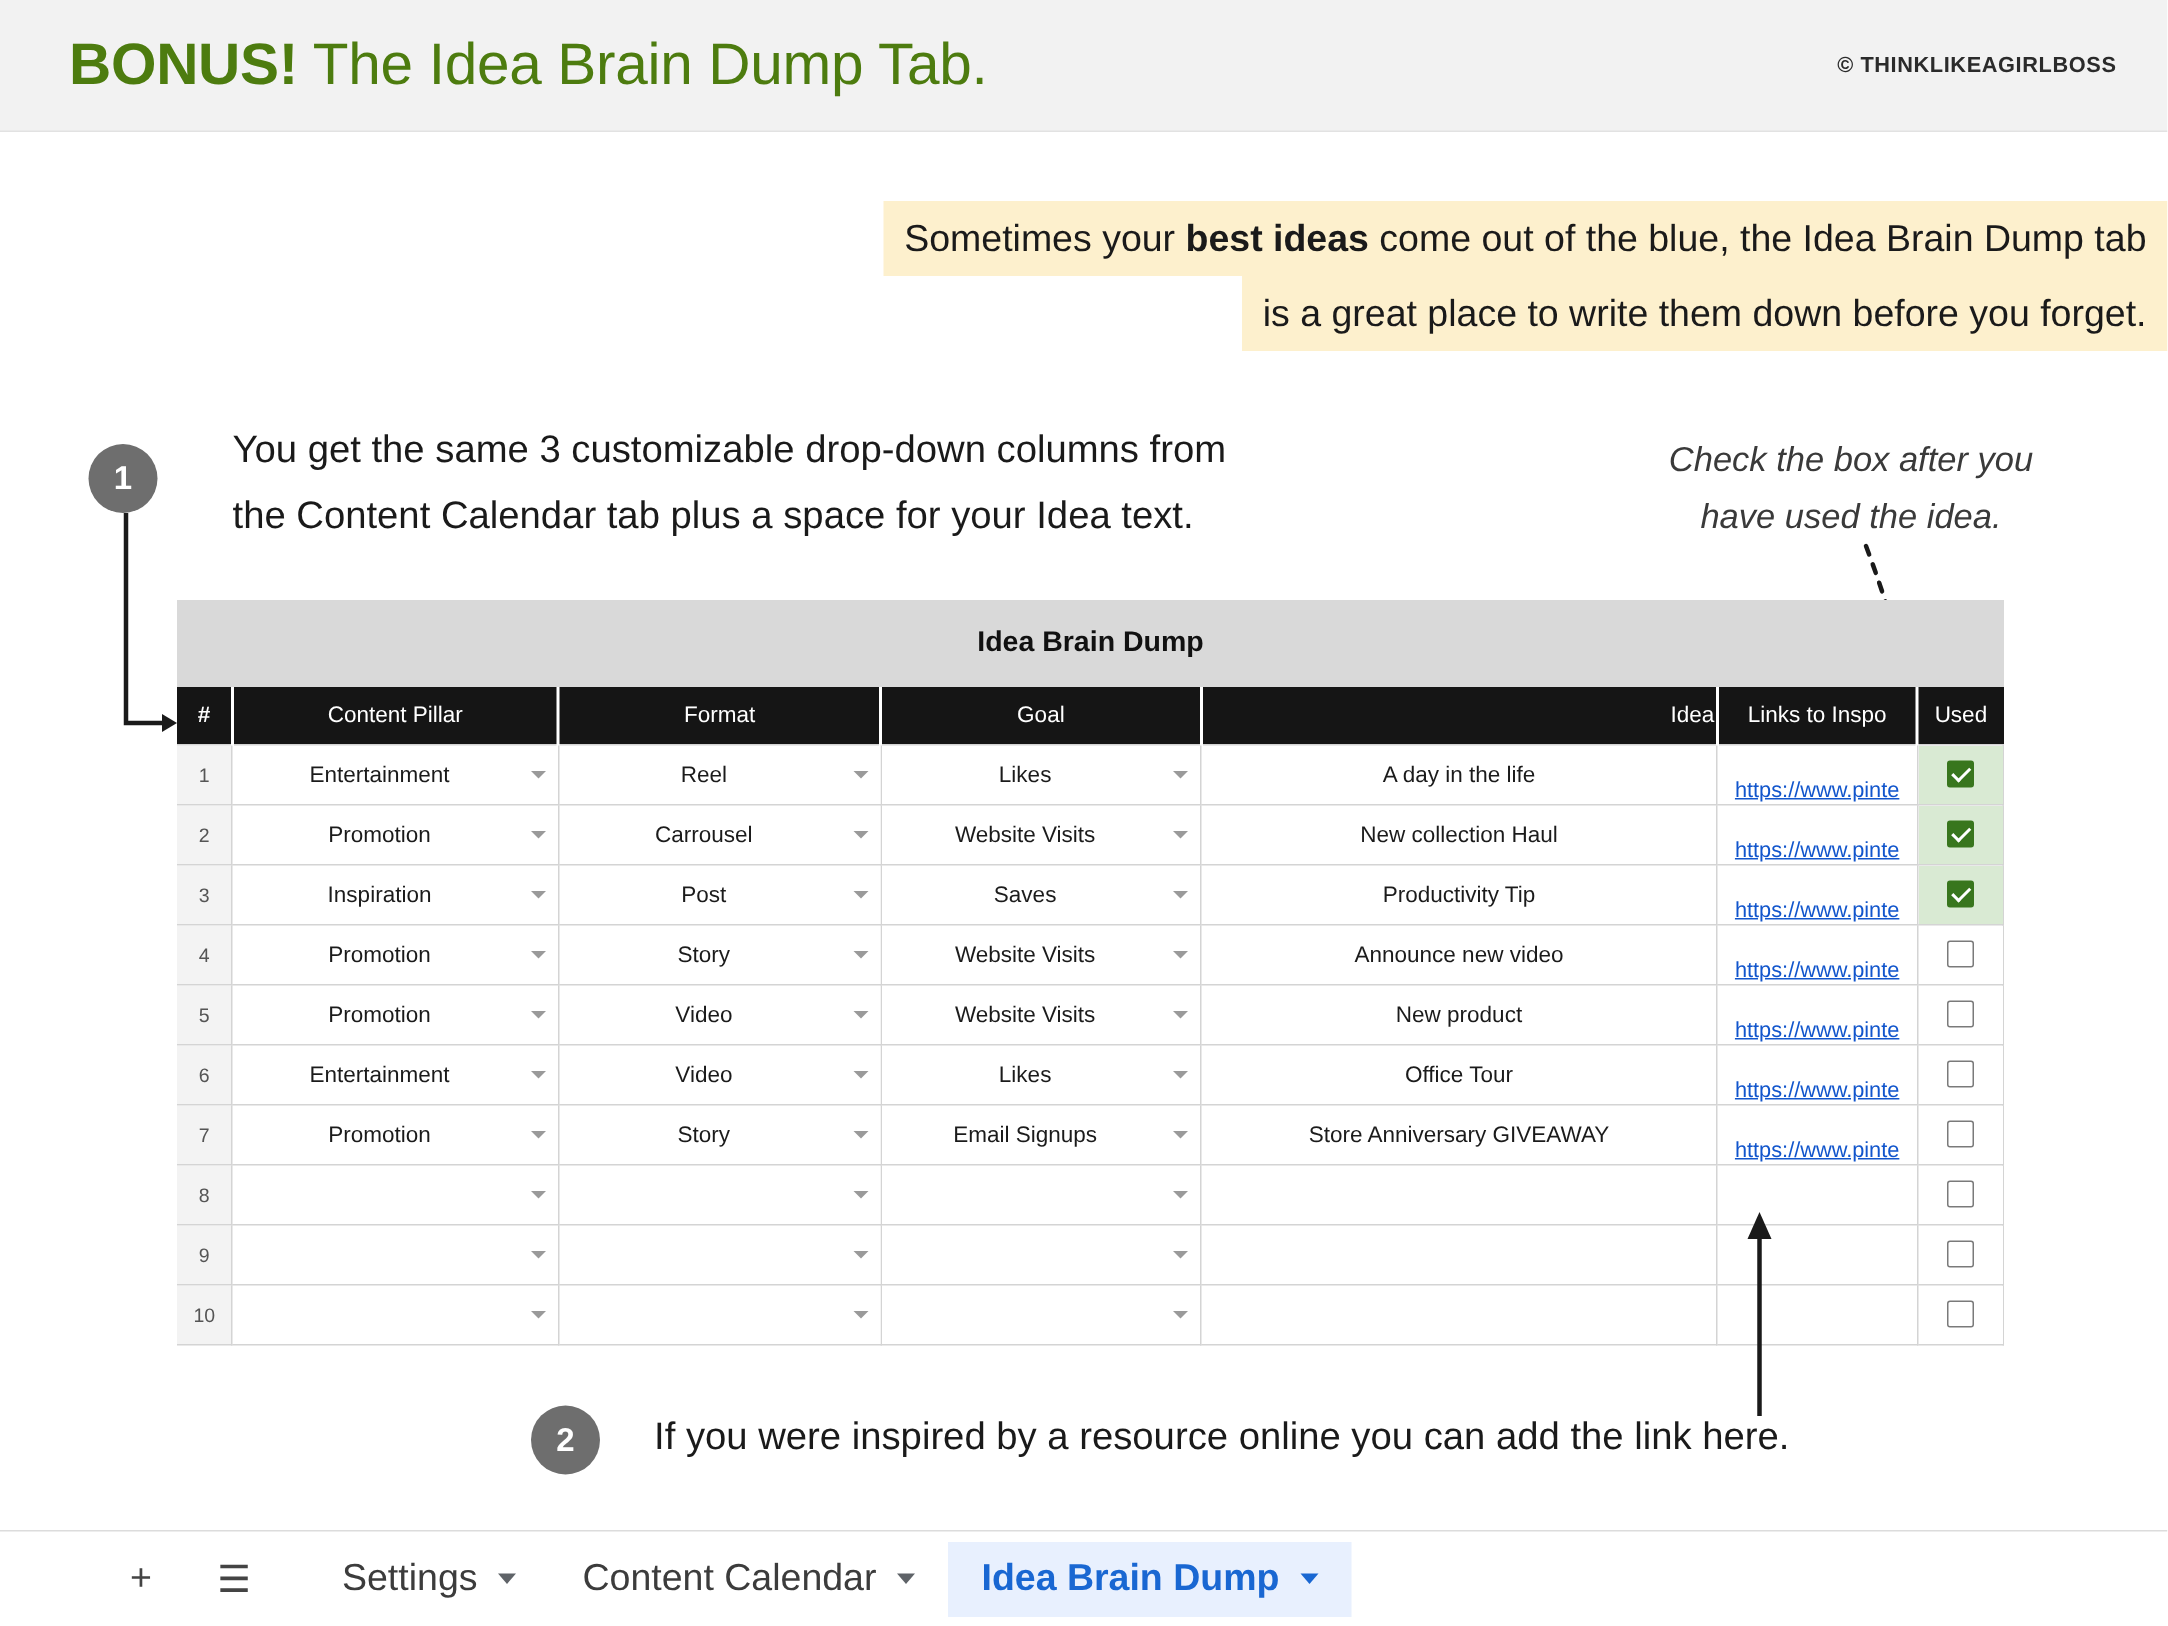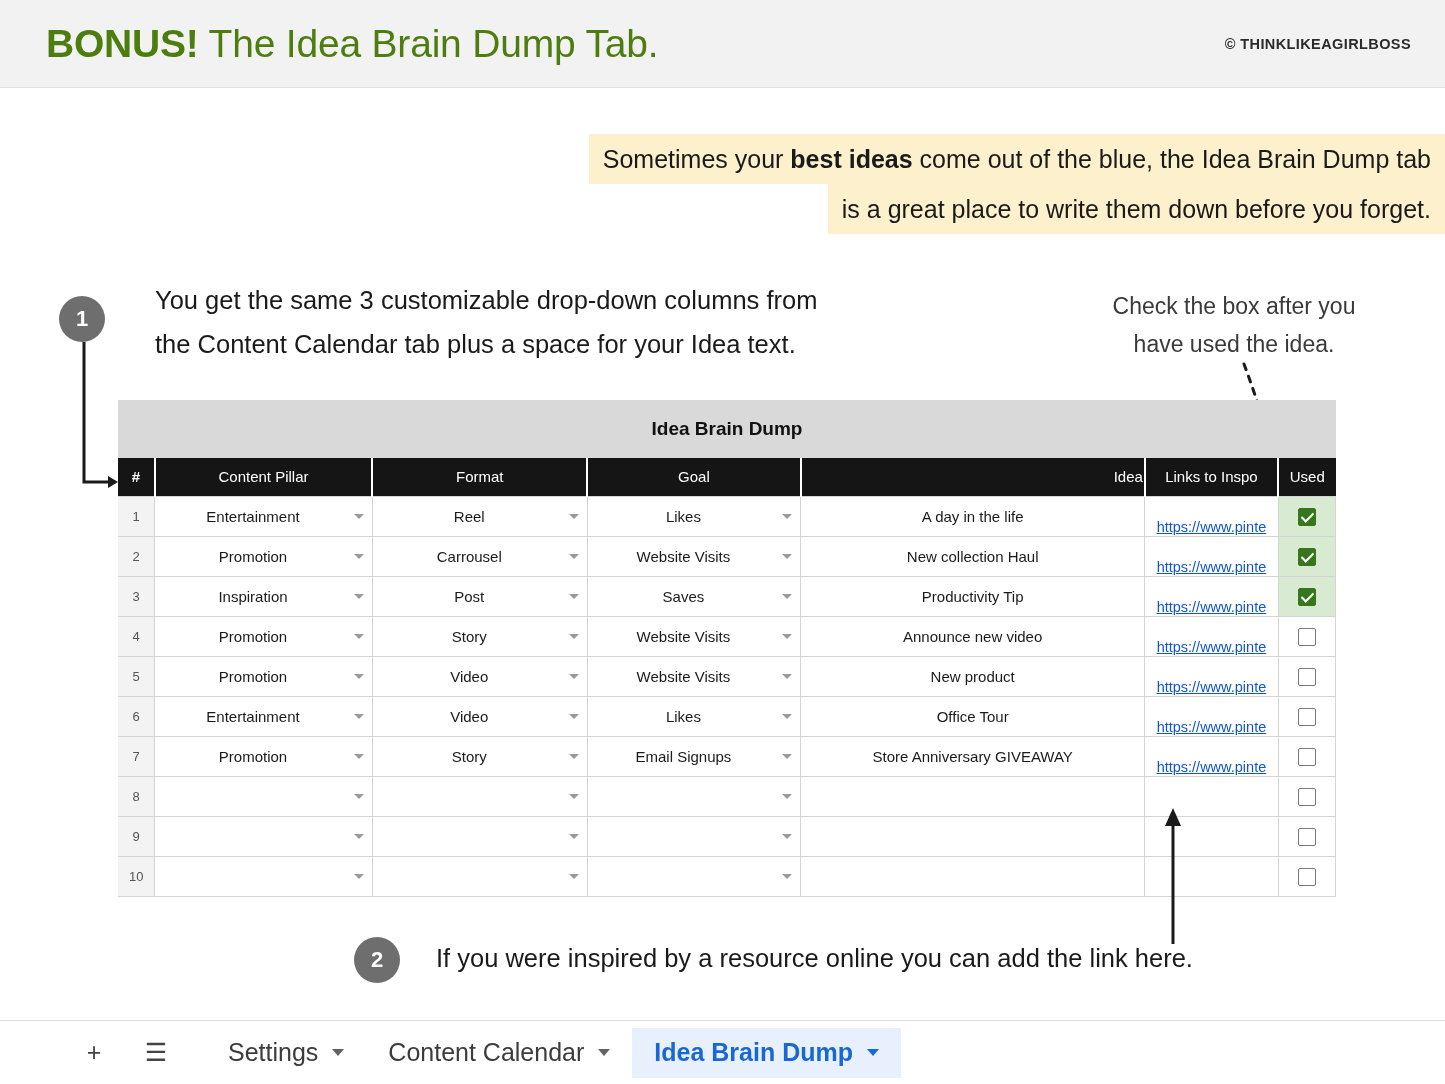--- a/index.html
+++ b/index.html
@@ -94,20 +94,21 @@
     height: 152px;
   }
 
   
   .check-note {
     position: absolute;
     right: 46px;
     top: 287px;
     width: 330px;
     text-align: center;
+    font-style: italic;
     font-size: 23px;
     color: #3a3a3a;
     line-height: 38px;
   }
   .dotted-arrow {
     position: absolute;
     left: 1238px;
     top: 362px;
     width: 60px;
     height: 112px;

